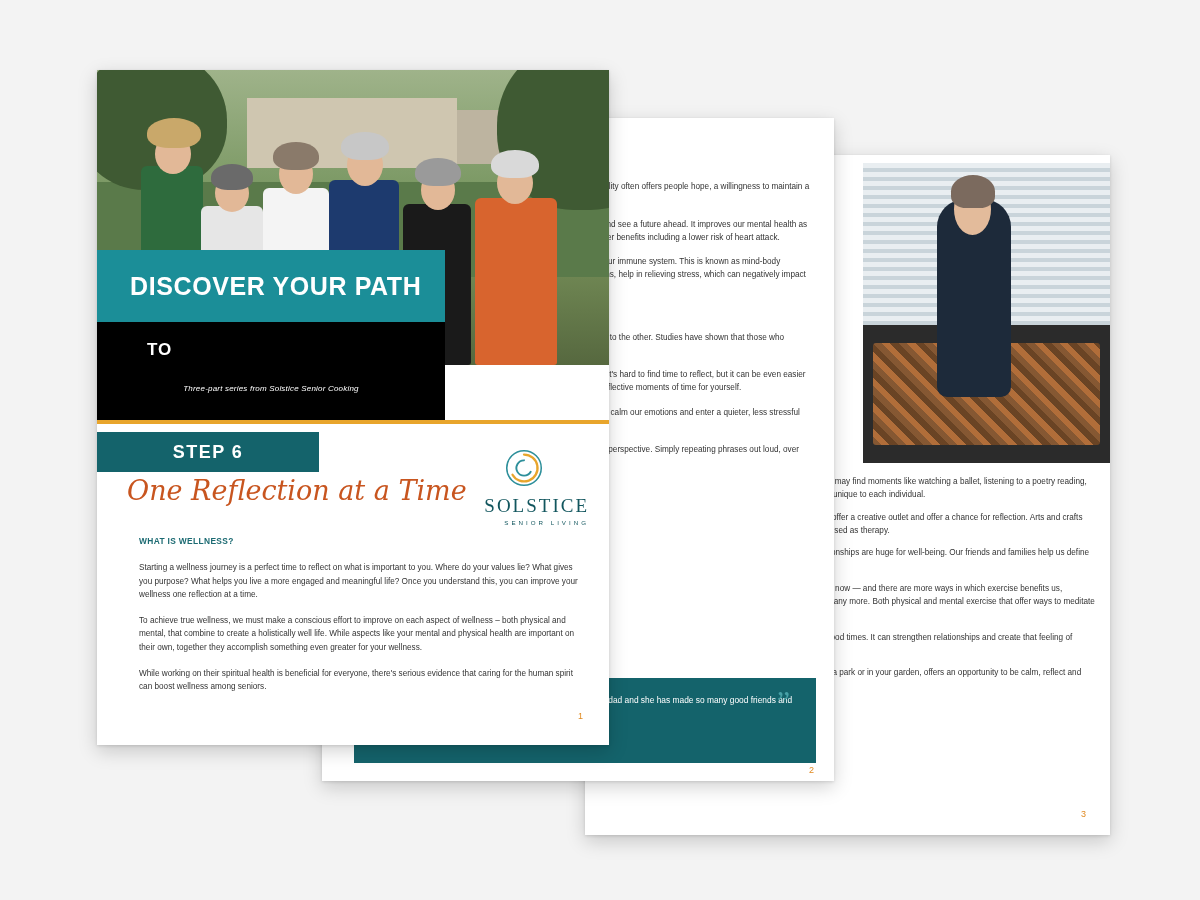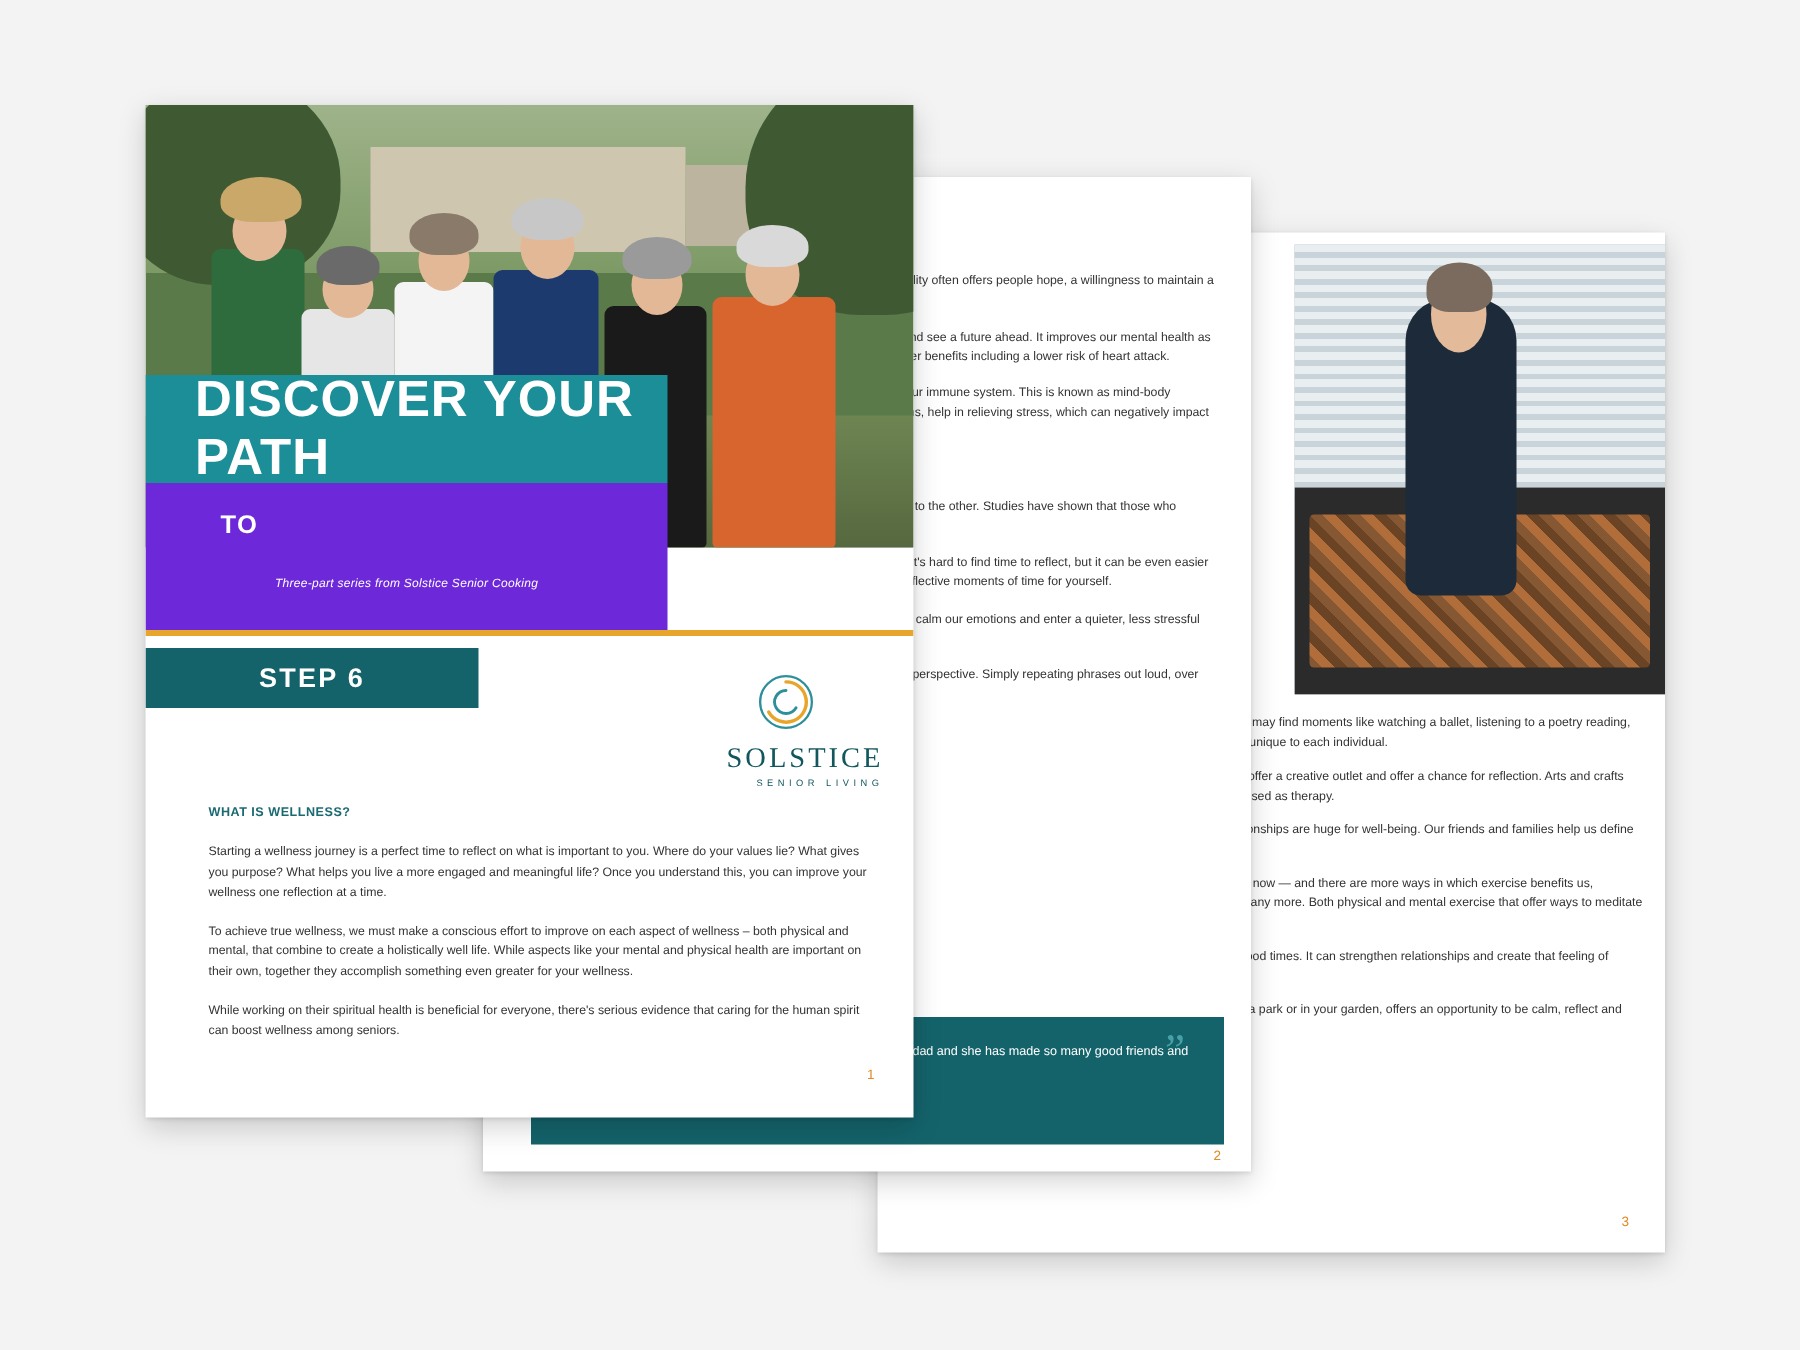--- a/index.html
+++ b/index.html
@@ -161,32 +161,33 @@
     left: 0;
     top: 180px;
     width: 348px;
     height: 72px;
     background: #1b8e98;
     display: flex;
     align-items: center;
   }
   #page1 .title-band .t {
     color: #fff;
-    font-size: 34px;
+    font-size: 25px;
     font-weight: bold;
     letter-spacing: 0.6px;
     padding-left: 33px;
+    text-align: center;
   }
   #page1 .sub-band {
     position: absolute;
     left: 0;
     top: 252px;
     width: 348px;
     height: 98px;
-    background: #6d28d9;
+    background: #000000;
   }
   #page1 .sub-band .to {
     position: absolute;
     left: 50px;
     top: 18px;
     color: #fff;
     font-size: 17px;
     font-weight: bold;
     letter-spacing: 1px;
   }
@@ -404,20 +405,21 @@
       <span class="to">TO</span>
       <span class="series">Three-part series from Solstice Senior Cooking</span>
     </div>
 
     <div class="orange-rule"></div>
 
     <div class="step-badge">
       <span>STEP 6</span>
     </div>
 
+    <div class="step-title">One Reflection at a Time</div>
 
     <div class="logo">
       <div class="mark">
         <svg viewBox="0 0 48 48" width="46" height="46" aria-hidden="true">
           <circle cx="24" cy="24" r="18" fill="none" stroke="#2d8f9a" stroke-width="1.6"></circle>
           <path d="M24 10 A14 14 0 1 1 12 31" fill="none" stroke="#e8a52c" stroke-width="2.4" stroke-linecap="round"></path>
           <path d="M24 16 A8 8 0 1 0 31 28" fill="none" stroke="#2d8f9a" stroke-width="2" stroke-linecap="round"></path>
         </svg>
       </div>
       <div class="name">SOLSTICE</div>

